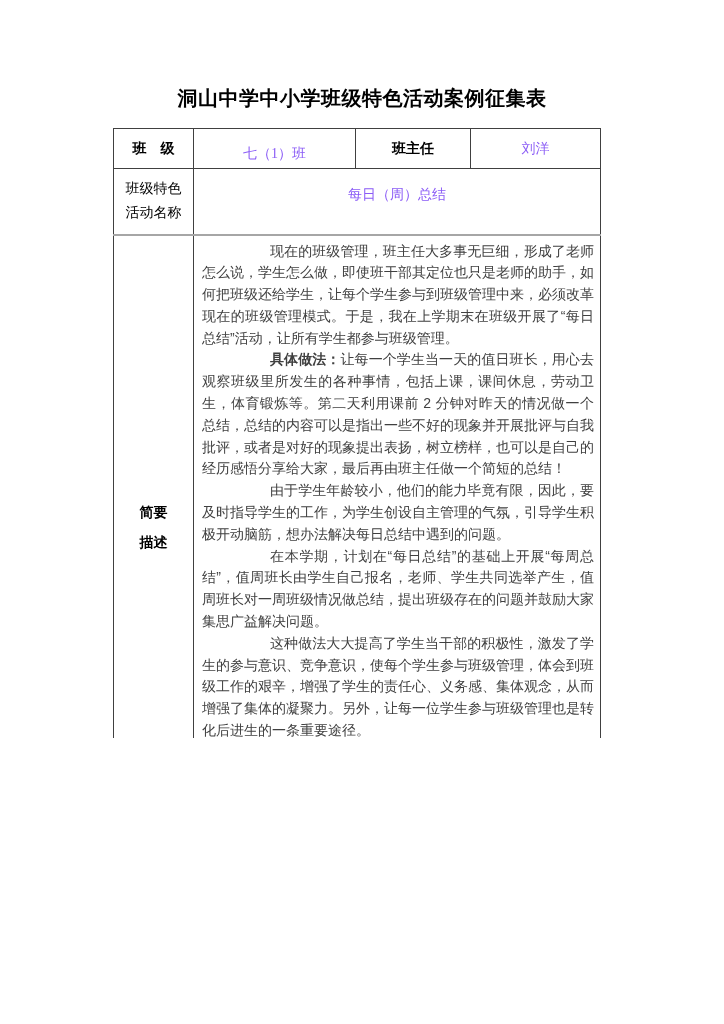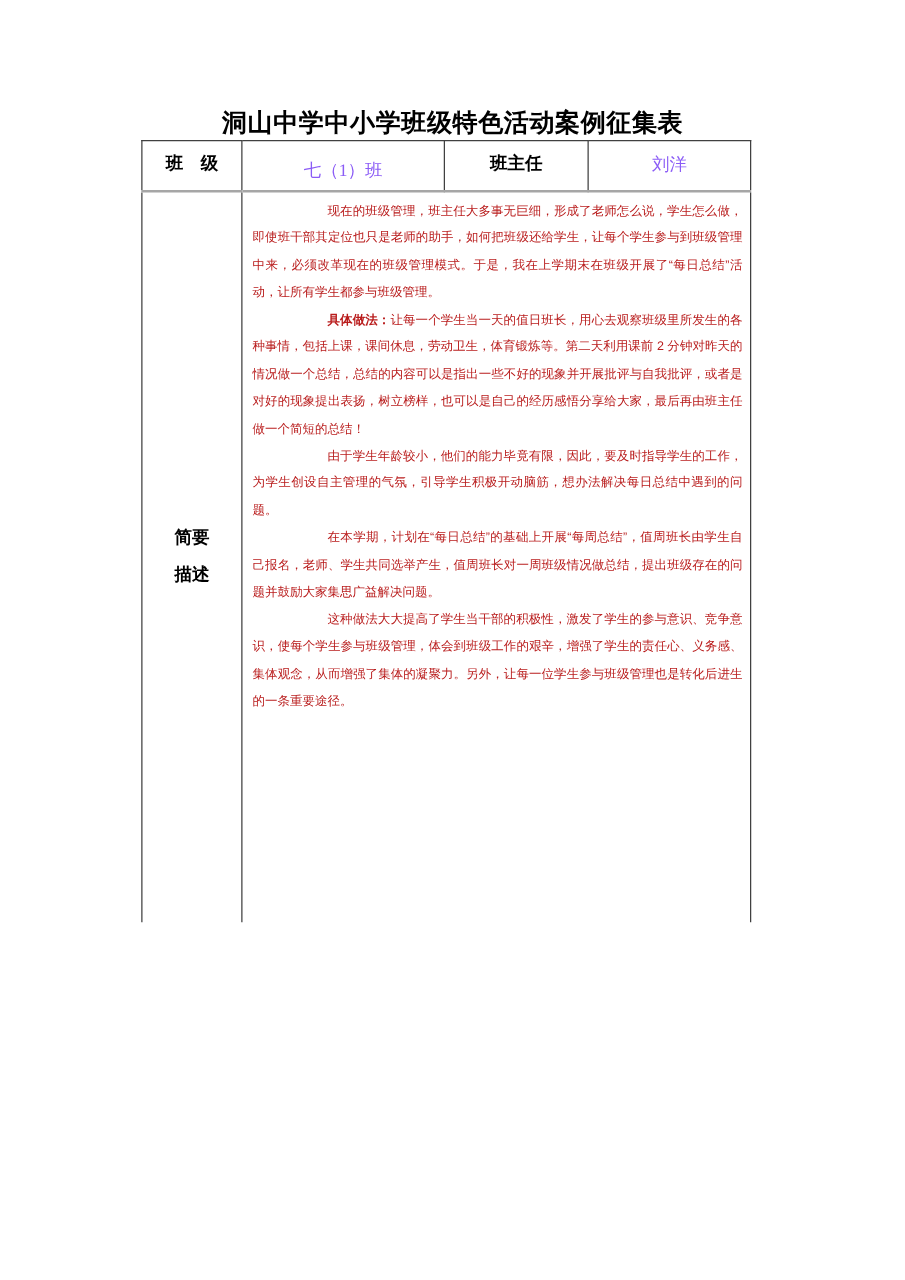--- a/index.html
+++ b/index.html
@@ -24,21 +24,21 @@
     text-align: center;
     font-size: 20px;
     font-weight: bold;
     color: #000000;
     letter-spacing: 0.5px;
     font-family: "Liberation Serif", "DejaVu Serif", serif;
   }
   table.form-table {
     position: absolute;
     left: 113px;
-    top: 112px;
+    top: 128px;
     width: 487px;
     border-collapse: collapse;
     table-layout: fixed;
   }
   table.form-table td {
     border: 1px solid #404040;
     padding: 0;
     overflow: hidden;
   }
   
@@ -68,23 +68,23 @@
     font-weight: bold;
     padding-bottom: 30px !important;
   }
   .desc-cell {
     vertical-align: top;
     padding: 5px 6px 0 8px !important;
   }
   .desc-cell p {
     margin: 0;
     font-family: "Liberation Sans", "DejaVu Sans", sans-serif;
-    font-size: 10px;
+    font-size: 14px;
     line-height: 21.8px;
-    color: #b91c1c;
+    color: #404040;
     text-align: justify;
     text-indent: 2em;
   }
   .desc-cell p b { font-weight: bold; margin-left: 40px; }
 </style>
 </head>
 <body>
 
 <div class="page">
 
@@ -99,20 +99,25 @@
     </colgroup>
 
     <tbody>
         <tr style="height:40px">
       <td class="label-cell label-bold">班　级</td>
       <td class="value-cell class-value">七（1）班</td>
       <td class="label-cell label-bold">班主任</td>
       <td class="value-cell">刘洋</td>
     </tr>
 
+    <tr style="height:66px">
+      <td class="label-cell">班级特色
+活动名称</td>
+      <td class="value-cell activity-value" colspan="3">每日（周）总结</td>
+    </tr>
 
     <tr style="height:618px" class="row-desc">
       <td class="label-cell desc-label">简要
 描述</td>
       <td class="desc-cell" colspan="3">
         <p><b></b><span>现在的班级管理，班主任大多事无巨细，形成了老师怎么说，学生怎么做，即使班干部其定位也只是老师的助手，如何把班级还给学生，让每个学生参与到班级管理中来，必须改革现在的班级管理模式。于是，我在上学期末在班级开展了“每日总结”活动，让所有学生都参与班级管理。</span></p>
         <p><b>具体做法：</b><span>让每一个学生当一天的值日班长，用心去观察班级里所发生的各种事情，包括上课，课间休息，劳动卫生，体育锻炼等。第二天利用课前 2 分钟对昨天的情况做一个总结，总结的内容可以是指出一些不好的现象并开展批评与自我批评，或者是对好的现象提出表扬，树立榜样，也可以是自己的经历感悟分享给大家，最后再由班主任做一个简短的总结！</span></p>
         <p><b></b><span>由于学生年龄较小，他们的能力毕竟有限，因此，要及时指导学生的工作，为学生创设自主管理的气氛，引导学生积极开动脑筋，想办法解决每日总结中遇到的问题。</span></p>
         <p><b></b><span>在本学期，计划在“每日总结”的基础上开展“每周总结”，值周班长由学生自己报名，老师、学生共同选举产生，值周班长对一周班级情况做总结，提出班级存在的问题并鼓励大家集思广益解决问题。</span></p>
         <p><b></b><span>这种做法大大提高了学生当干部的积极性，激发了学生的参与意识、竞争意识，使每个学生参与班级管理，体会到班级工作的艰辛，增强了学生的责任心、义务感、集体观念，从而增强了集体的凝聚力。另外，让每一位学生参与班级管理也是转化后进生的一条重要途径。</span></p>

